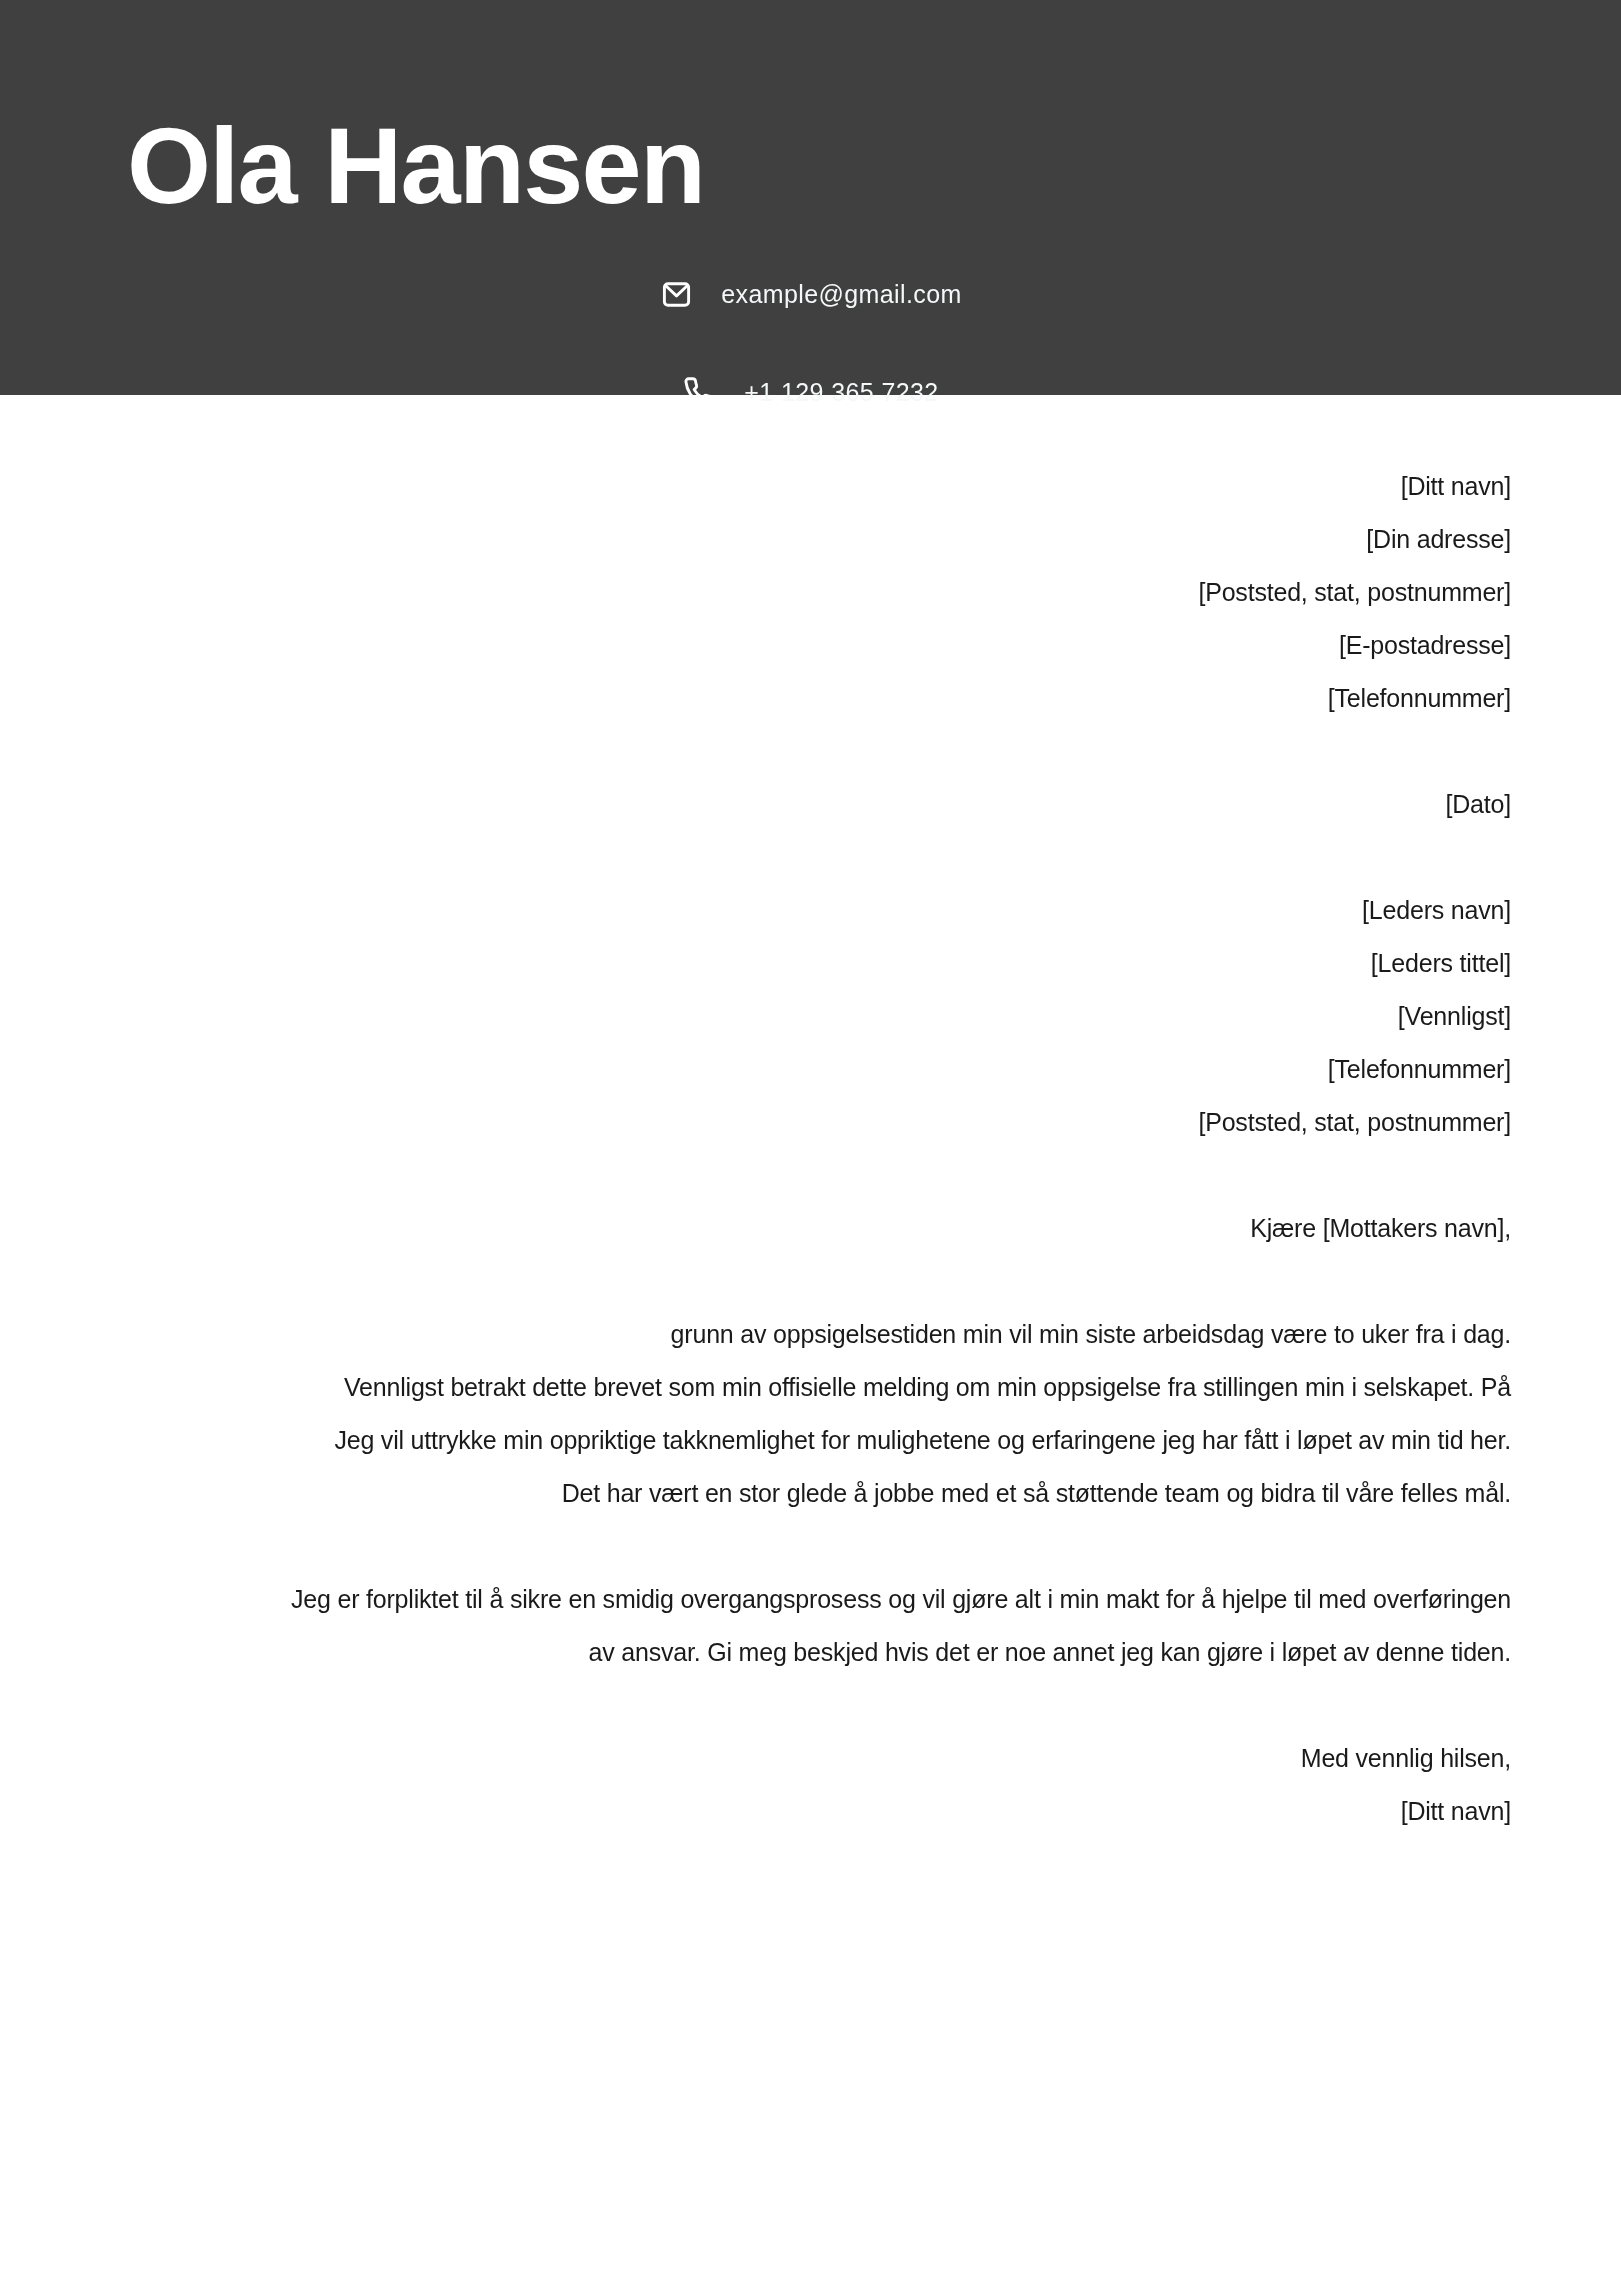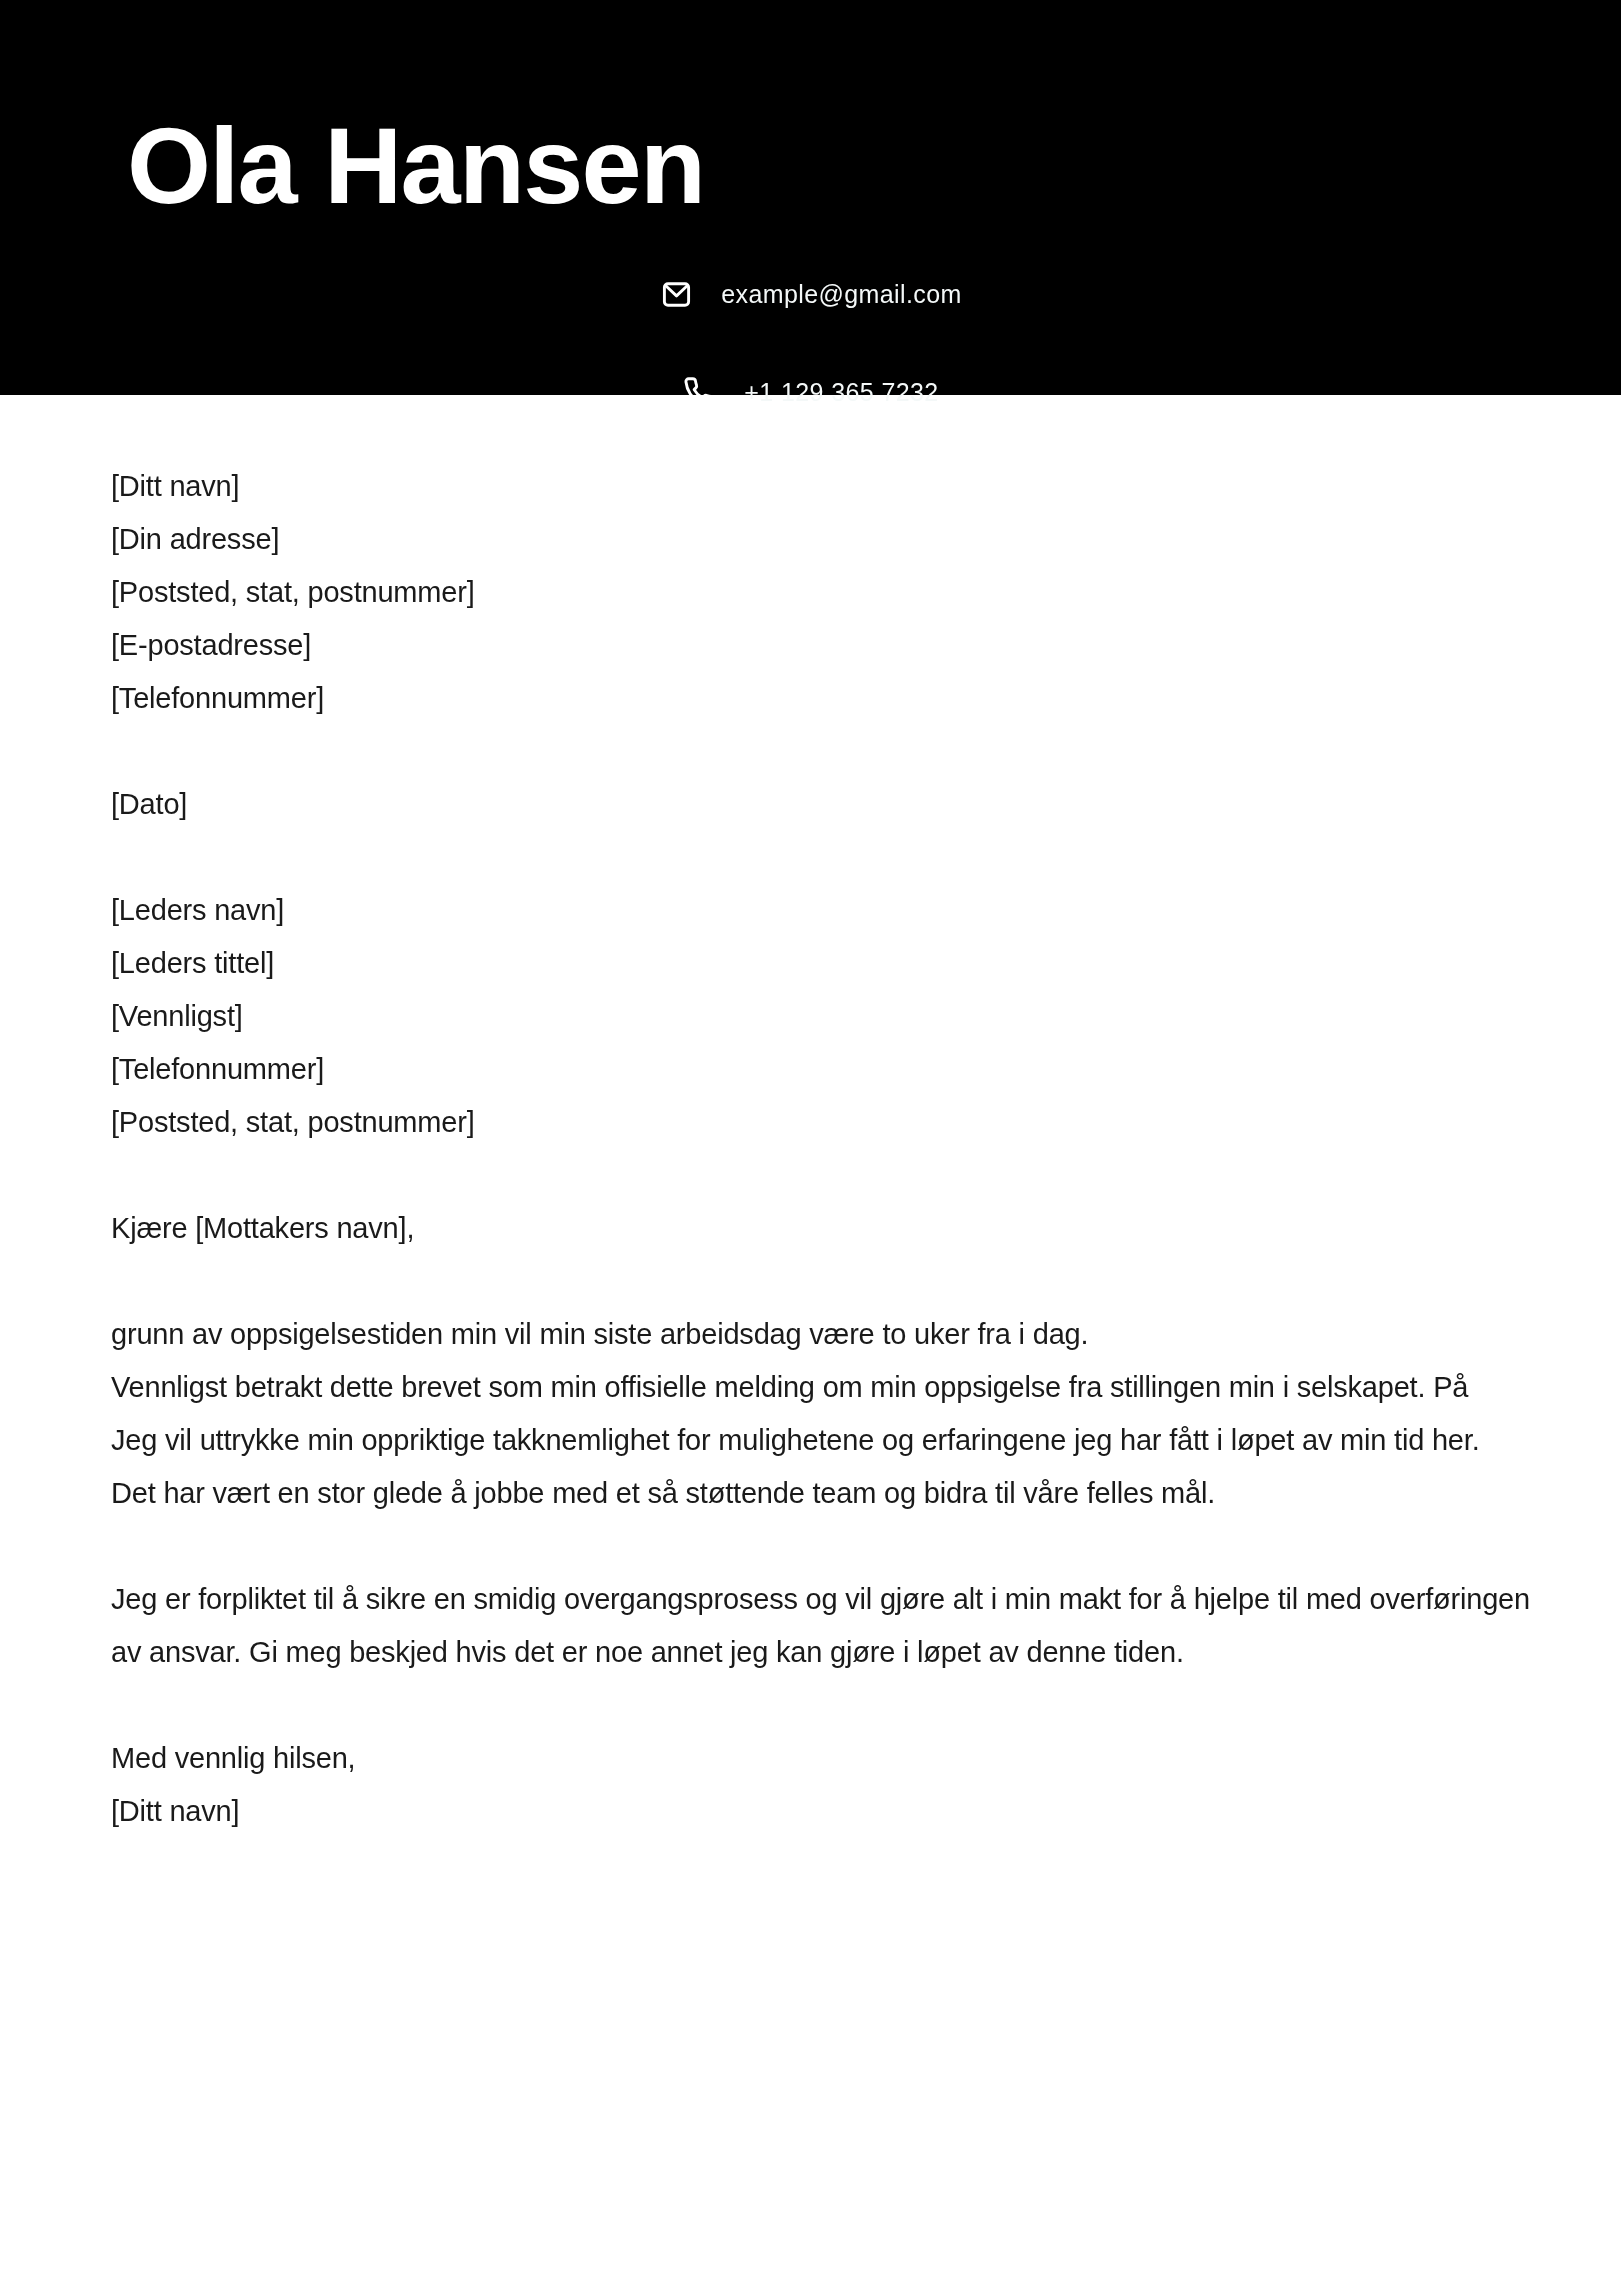--- a/index.html
+++ b/index.html
@@ -7,21 +7,21 @@
   body {
     width: 1622px;
     height: 2295px;
     font-family: "Liberation Sans", sans-serif;
     position: relative;
     overflow: hidden;
   }
   
   .header {
     height: 395px;
-    background: #000000;
+    background: #404040;
     color: #ffffff;
     padding: 0 127px;
   }
   .name {
     padding-top: 112px;
     font-size: 108px;
     line-height: 1.0;
     font-weight: bold;
     letter-spacing: -1.7px;
     white-space: nowrap;
@@ -44,23 +44,24 @@
   .contact-item .icon {
     display: inline-flex;
     width: 33px;
     height: 33px;
   }
   .contact-item .icon svg { width: 100%; height: 100%; }
   
   .letter {
     padding: 65px 111px 0 111px;
     color: #1a1a1a;
-    font-size: 29px;
+    font-size: 25px;
     line-height: 53px;
     letter-spacing: -0.2px;
+    text-align: right;
   }
   .block { margin-bottom: 53px; }
   .block:last-child { margin-bottom: 0; }
   .line { white-space: nowrap; }
 </style>
 </head>
 <body>
 
 <div class="page">
 

